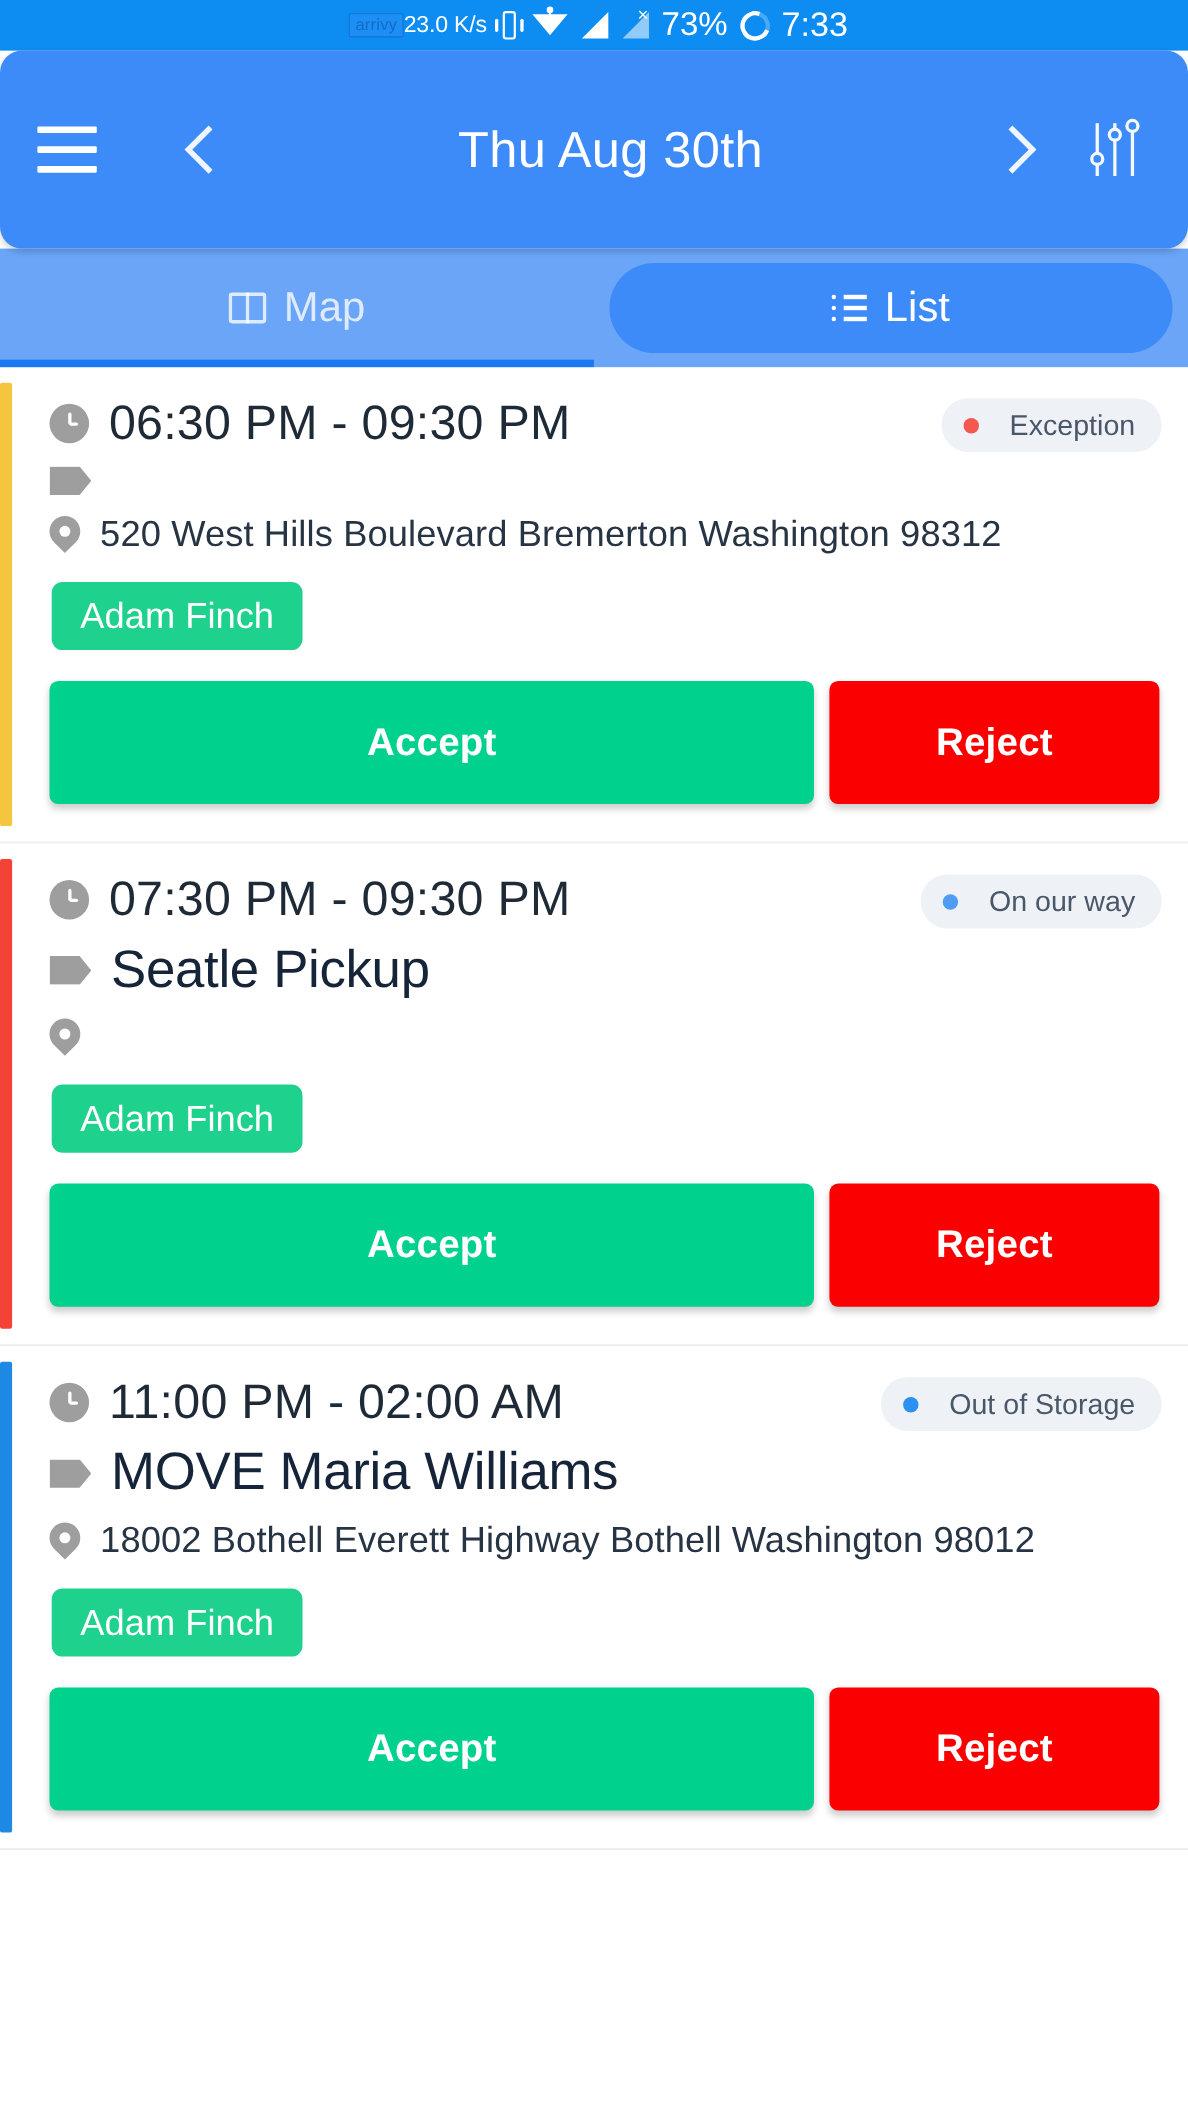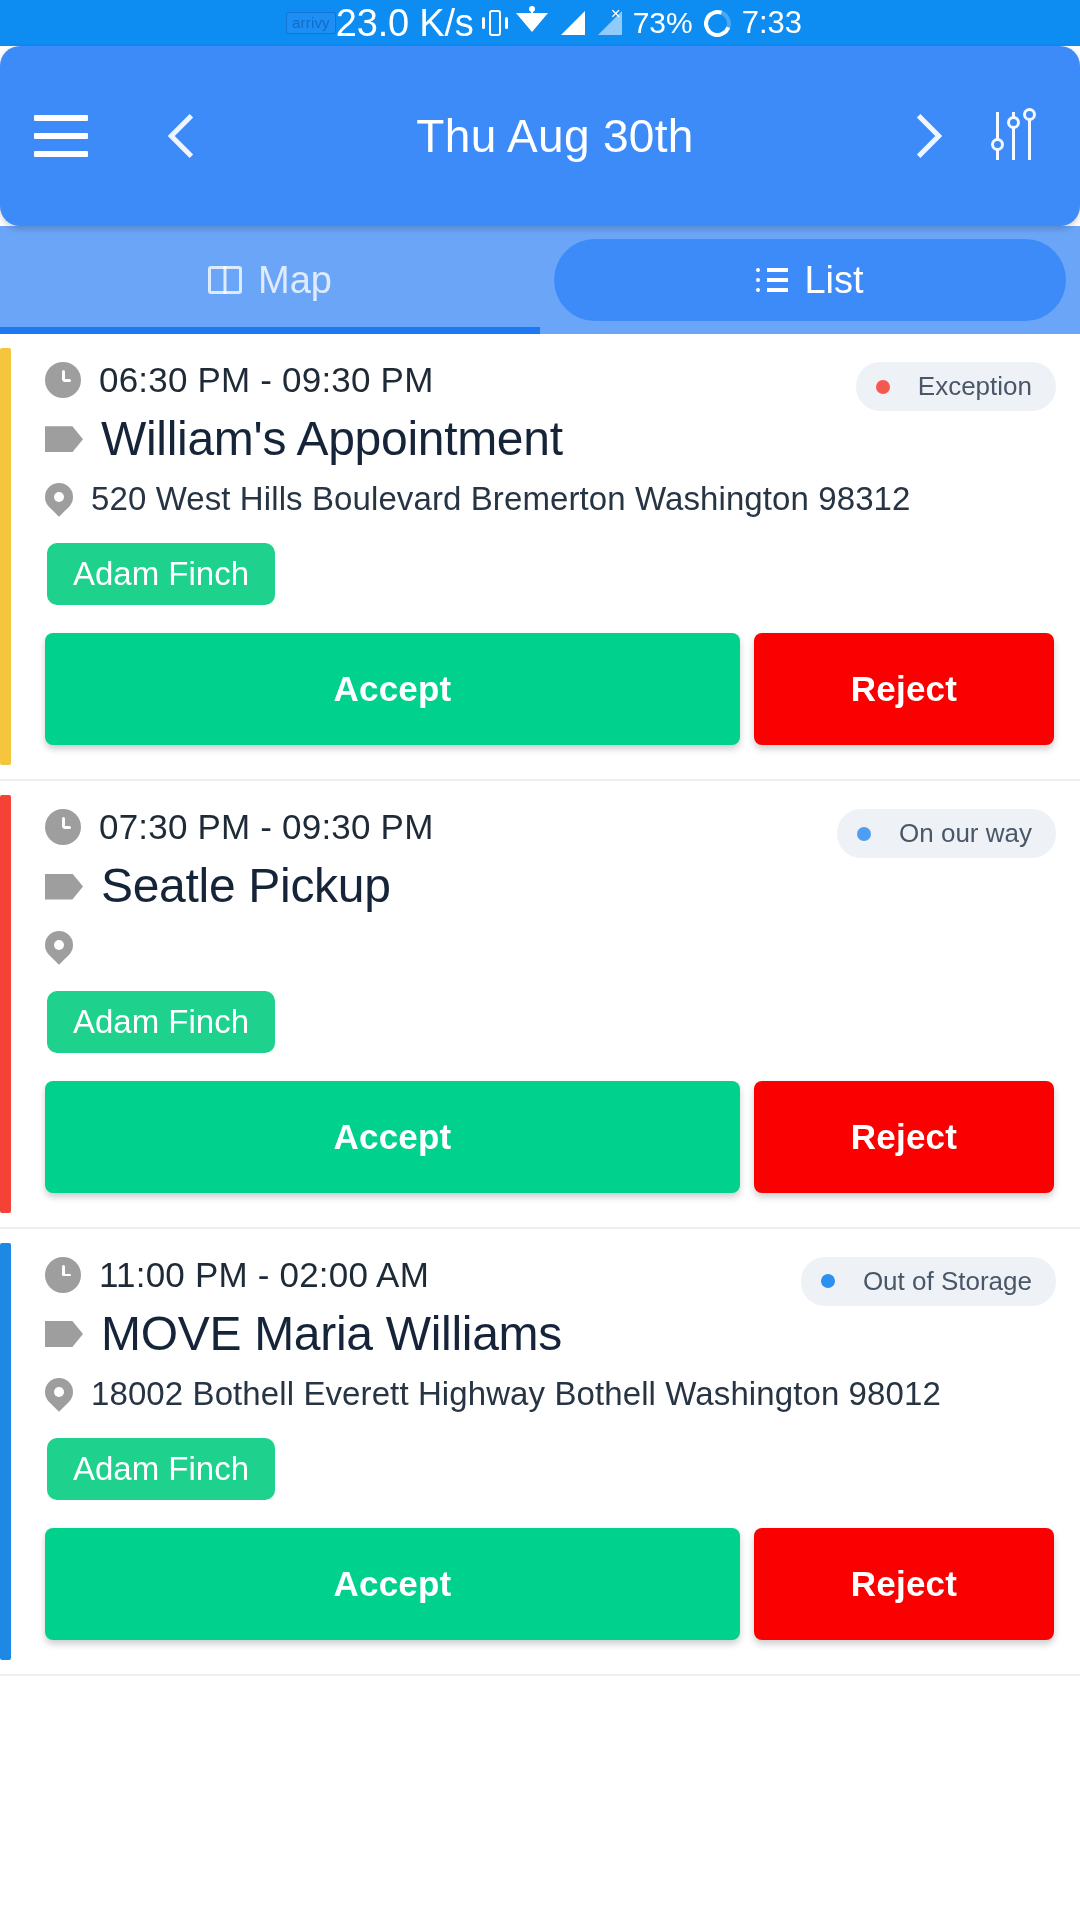--- a/index.html
+++ b/index.html
@@ -16,21 +16,21 @@
     display:flex; align-items:center; justify-content:center;
     padding:0 14px 0 22px; color:#ffffff;
   }
   .sb-left { display:flex; align-items:center; gap:8px; }
   .notif-chip {
     font-size:15px; color:#1565c0; background:#1f8ff5;
     border:1px solid #1570d0; border-radius:2px;
     padding:1px 5px 2px; letter-spacing:.2px; opacity:.85;
   }
   .sb-right { display:flex; align-items:center; gap:11px; }
-  .sb-text { font-size:38px; font-weight:400; letter-spacing:-.2px; }
+  .sb-text { font-size:21px; font-weight:400; letter-spacing:-.2px; }
   .sb-time { font-size:31px; font-weight:400; }
   .sb-pct  { font-size:30px; font-weight:400; }
 
   .ic-vibrate { position:relative; width:20px; height:30px; }
   .ic-vibrate .body {
     position:absolute; left:4px; top:2px; width:12px; height:26px;
     border:2.5px solid #fff; border-radius:3px;
   }
   .ic-vibrate::before, .ic-vibrate::after {
     content:""; position:absolute; top:9px; width:3px; height:12px;
@@ -166,21 +166,21 @@
     width:36px; height:36px; border-radius:50%; background:#9e9e9e; position:relative; flex:none;
   }
   .clock-ic::before {
     content:""; position:absolute; left:48%; top:8px; width:2.5px; height:11px;
     background:#fff; border-radius:2px;
   }
   .clock-ic::after {
     content:""; position:absolute; left:50%; top:17px; width:8px; height:2.5px;
     background:#fff; border-radius:2px;
   }
-  .time-text { font-size:35px; color:#1f2a37; letter-spacing:.2px; }
+  .time-text { font-size:44px; color:#1f2a37; letter-spacing:.2px; }
 
   .tag-ic {
     width:38px; height:26px; background:#9e9e9e; flex:none; position:relative;
     clip-path:polygon(0 0, 72% 0, 100% 50%, 72% 100%, 0 100%);
   }
   .title-text {
     font-size:48px; color:#16243a; font-weight:400; letter-spacing:-.3px; line-height:1.05;
   }
   .row-title { margin-bottom:16px; }
 
@@ -298,21 +298,20 @@
       <span class="dot" style="background:#f4584f"></span>
       <span>Exception</span>
     </div>
     <div class="card-inner">
       <div class="row row-time">
         <span class="clock-ic"></span>
         <span class="time-text">06:30 PM - 09:30 PM</span>
       </div>
       <div class="row row-title">
         <span class="tag-ic"></span>
-        <span class="title-text">William's Appointment</span>
       </div>
       <div class="row row-addr">
         <span class="pin-ic"></span>
         <span class="addr-text">520 West Hills Boulevard Bremerton Washington 98312</span>
       </div>
       <div><span class="assignee">Adam Finch</span></div>
       <div class="btn-row">
         <button class="btn btn-accept">Accept</button>
         <button class="btn btn-reject">Reject</button>
       </div>

